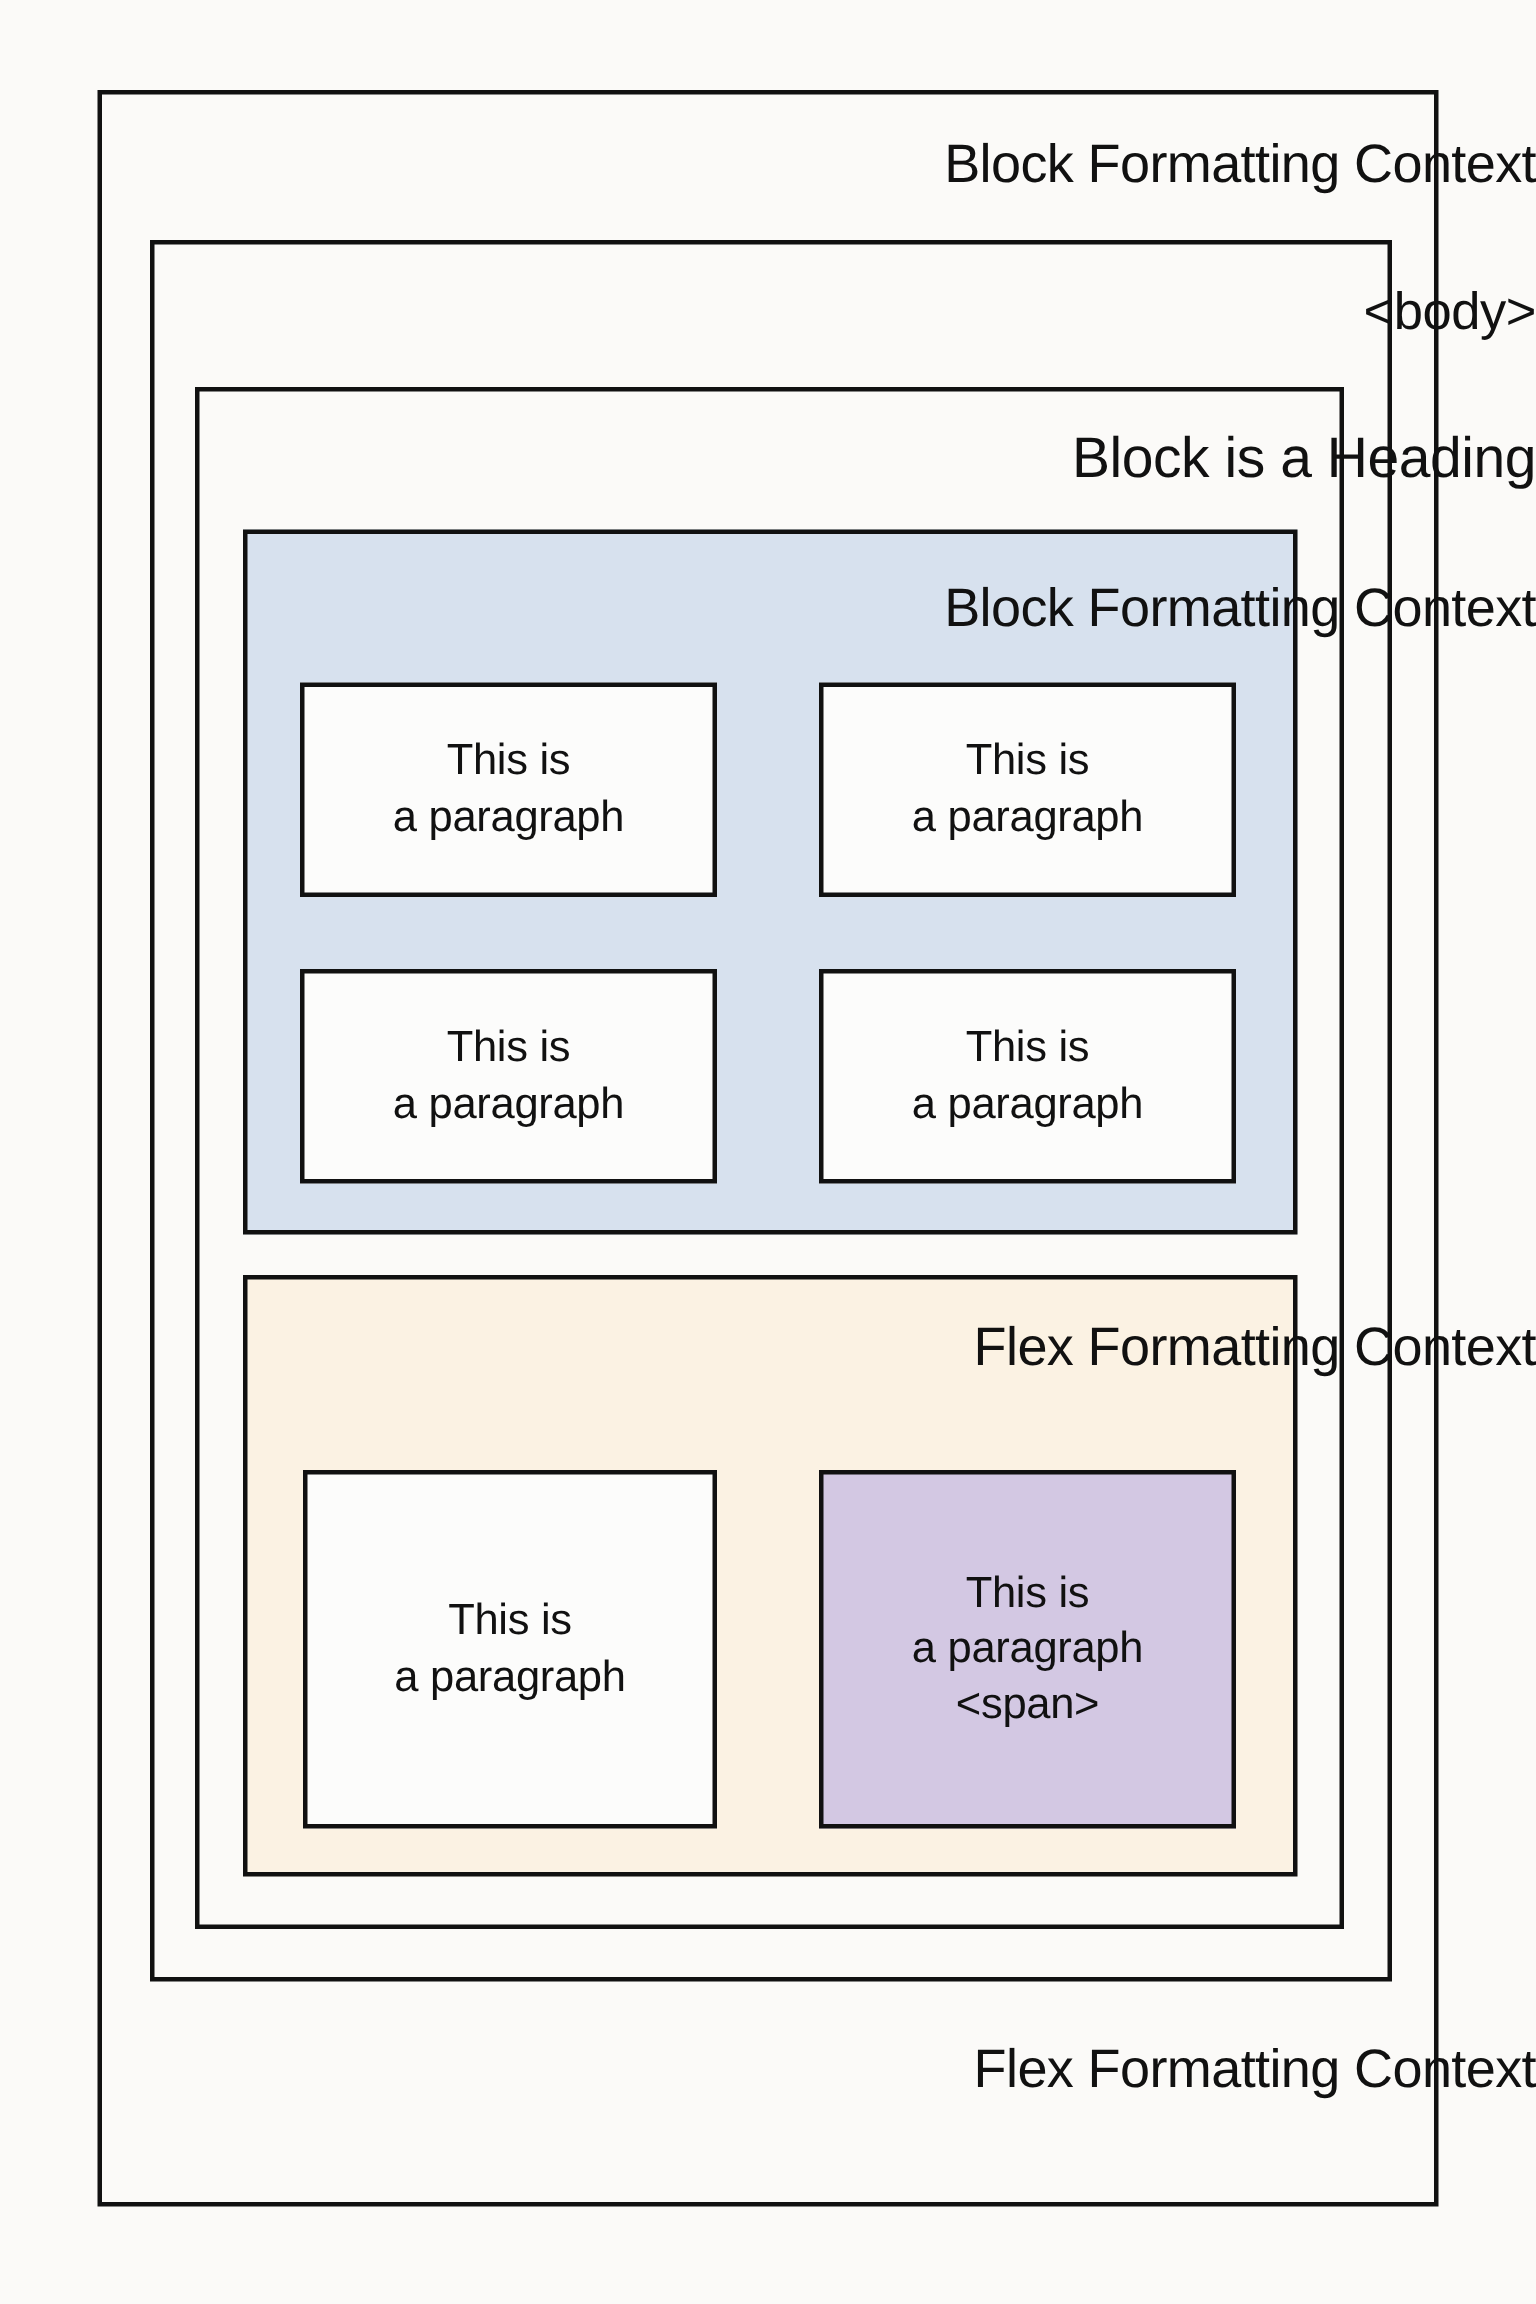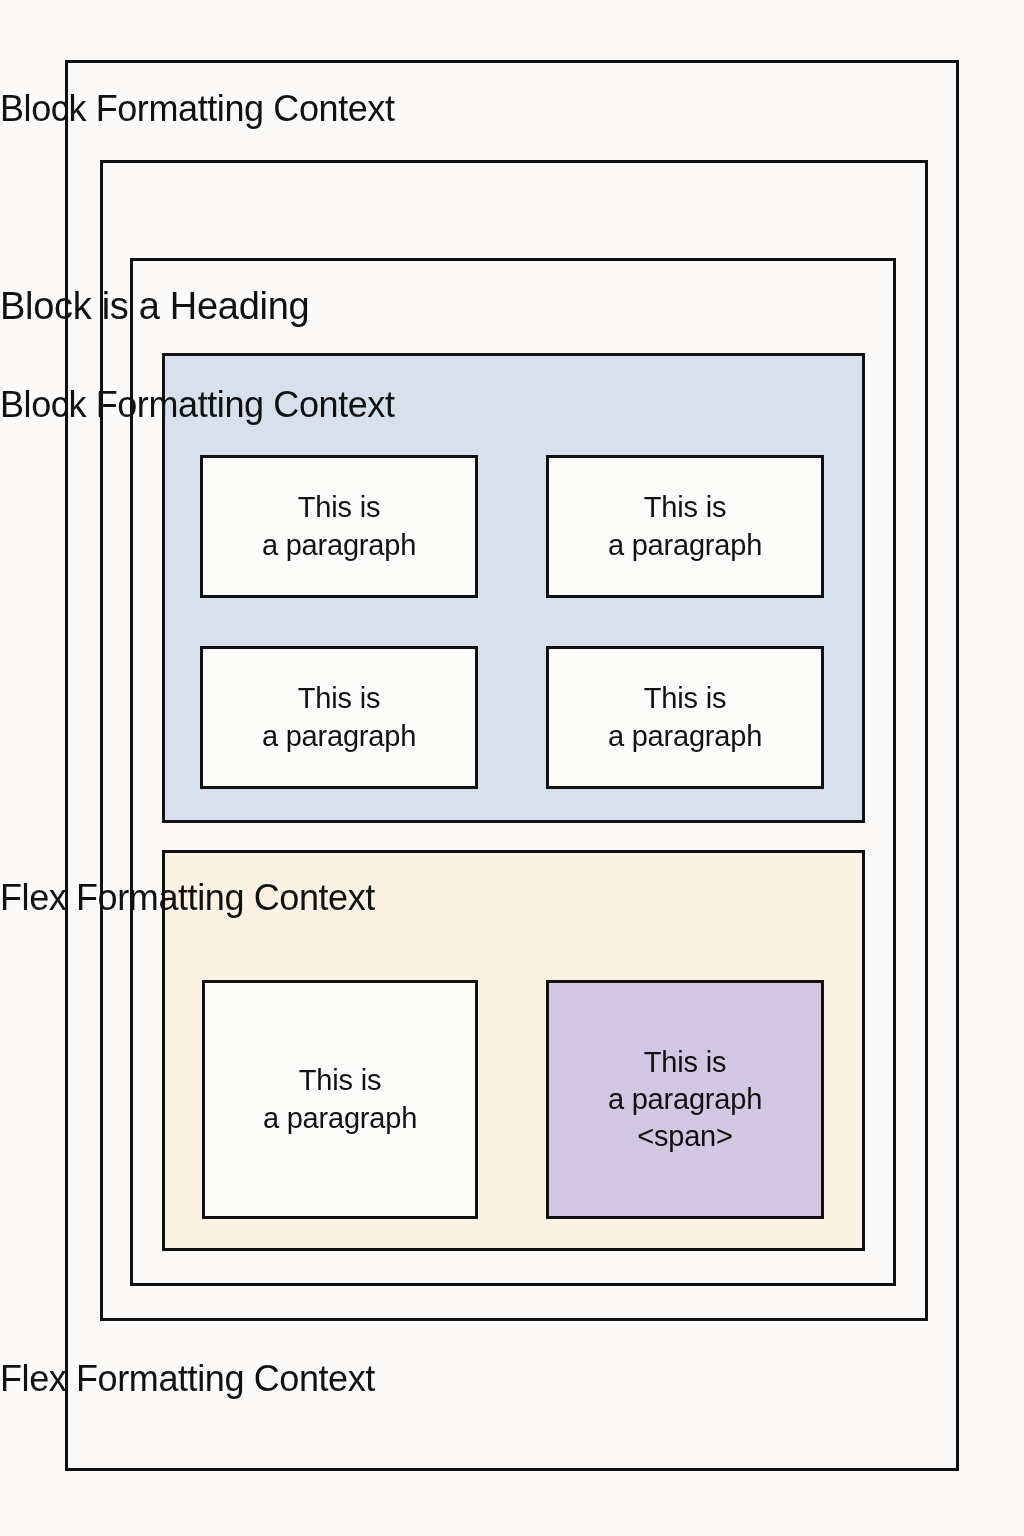--- a/index.html
+++ b/index.html
@@ -105,21 +105,21 @@
   .p-b4 { left: 546px; top: 646px;  width: 278px; height: 143px; }
 
   
   .p-f1 { left: 202px; top: 980px; width: 276px; height: 239px; }
   .p-f2 { left: 546px; top: 980px; width: 278px; height: 239px; }
 
   
   .label {
     position: absolute;
     width: 100%;
-    text-align: left;
+    text-align: right;
     white-space: nowrap;
     pointer-events: none;
   }
   .label-root-top {
     left: 0; top: 88px;
     font-size: 36px;
     font-weight: 500;
     letter-spacing: -0.4px;
   }
   .label-root-bottom {
@@ -189,18 +189,19 @@
     <span class="line">This is</span>
     <span class="line">a paragraph</span>
   </div>
   <div class="para p-f2 span-card">
     <span class="line">This is</span>
     <span class="line">a paragraph</span>
     <span class="line span-line">&lt;span&gt;</span>
   </div>
 
   <div class="label label-root-top">Block Formatting Context</div>
+  <div class="label label-body">&lt;body&gt;</div>
   <div class="label label-heading">Block is a Heading</div>
   <div class="label label-bfc">Block Formatting Context</div>
   <div class="label label-ffc">Flex Formatting Context</div>
   <div class="label label-root-bottom">Flex Formatting Context</div>
 
 </div>
 
 </body></html>

